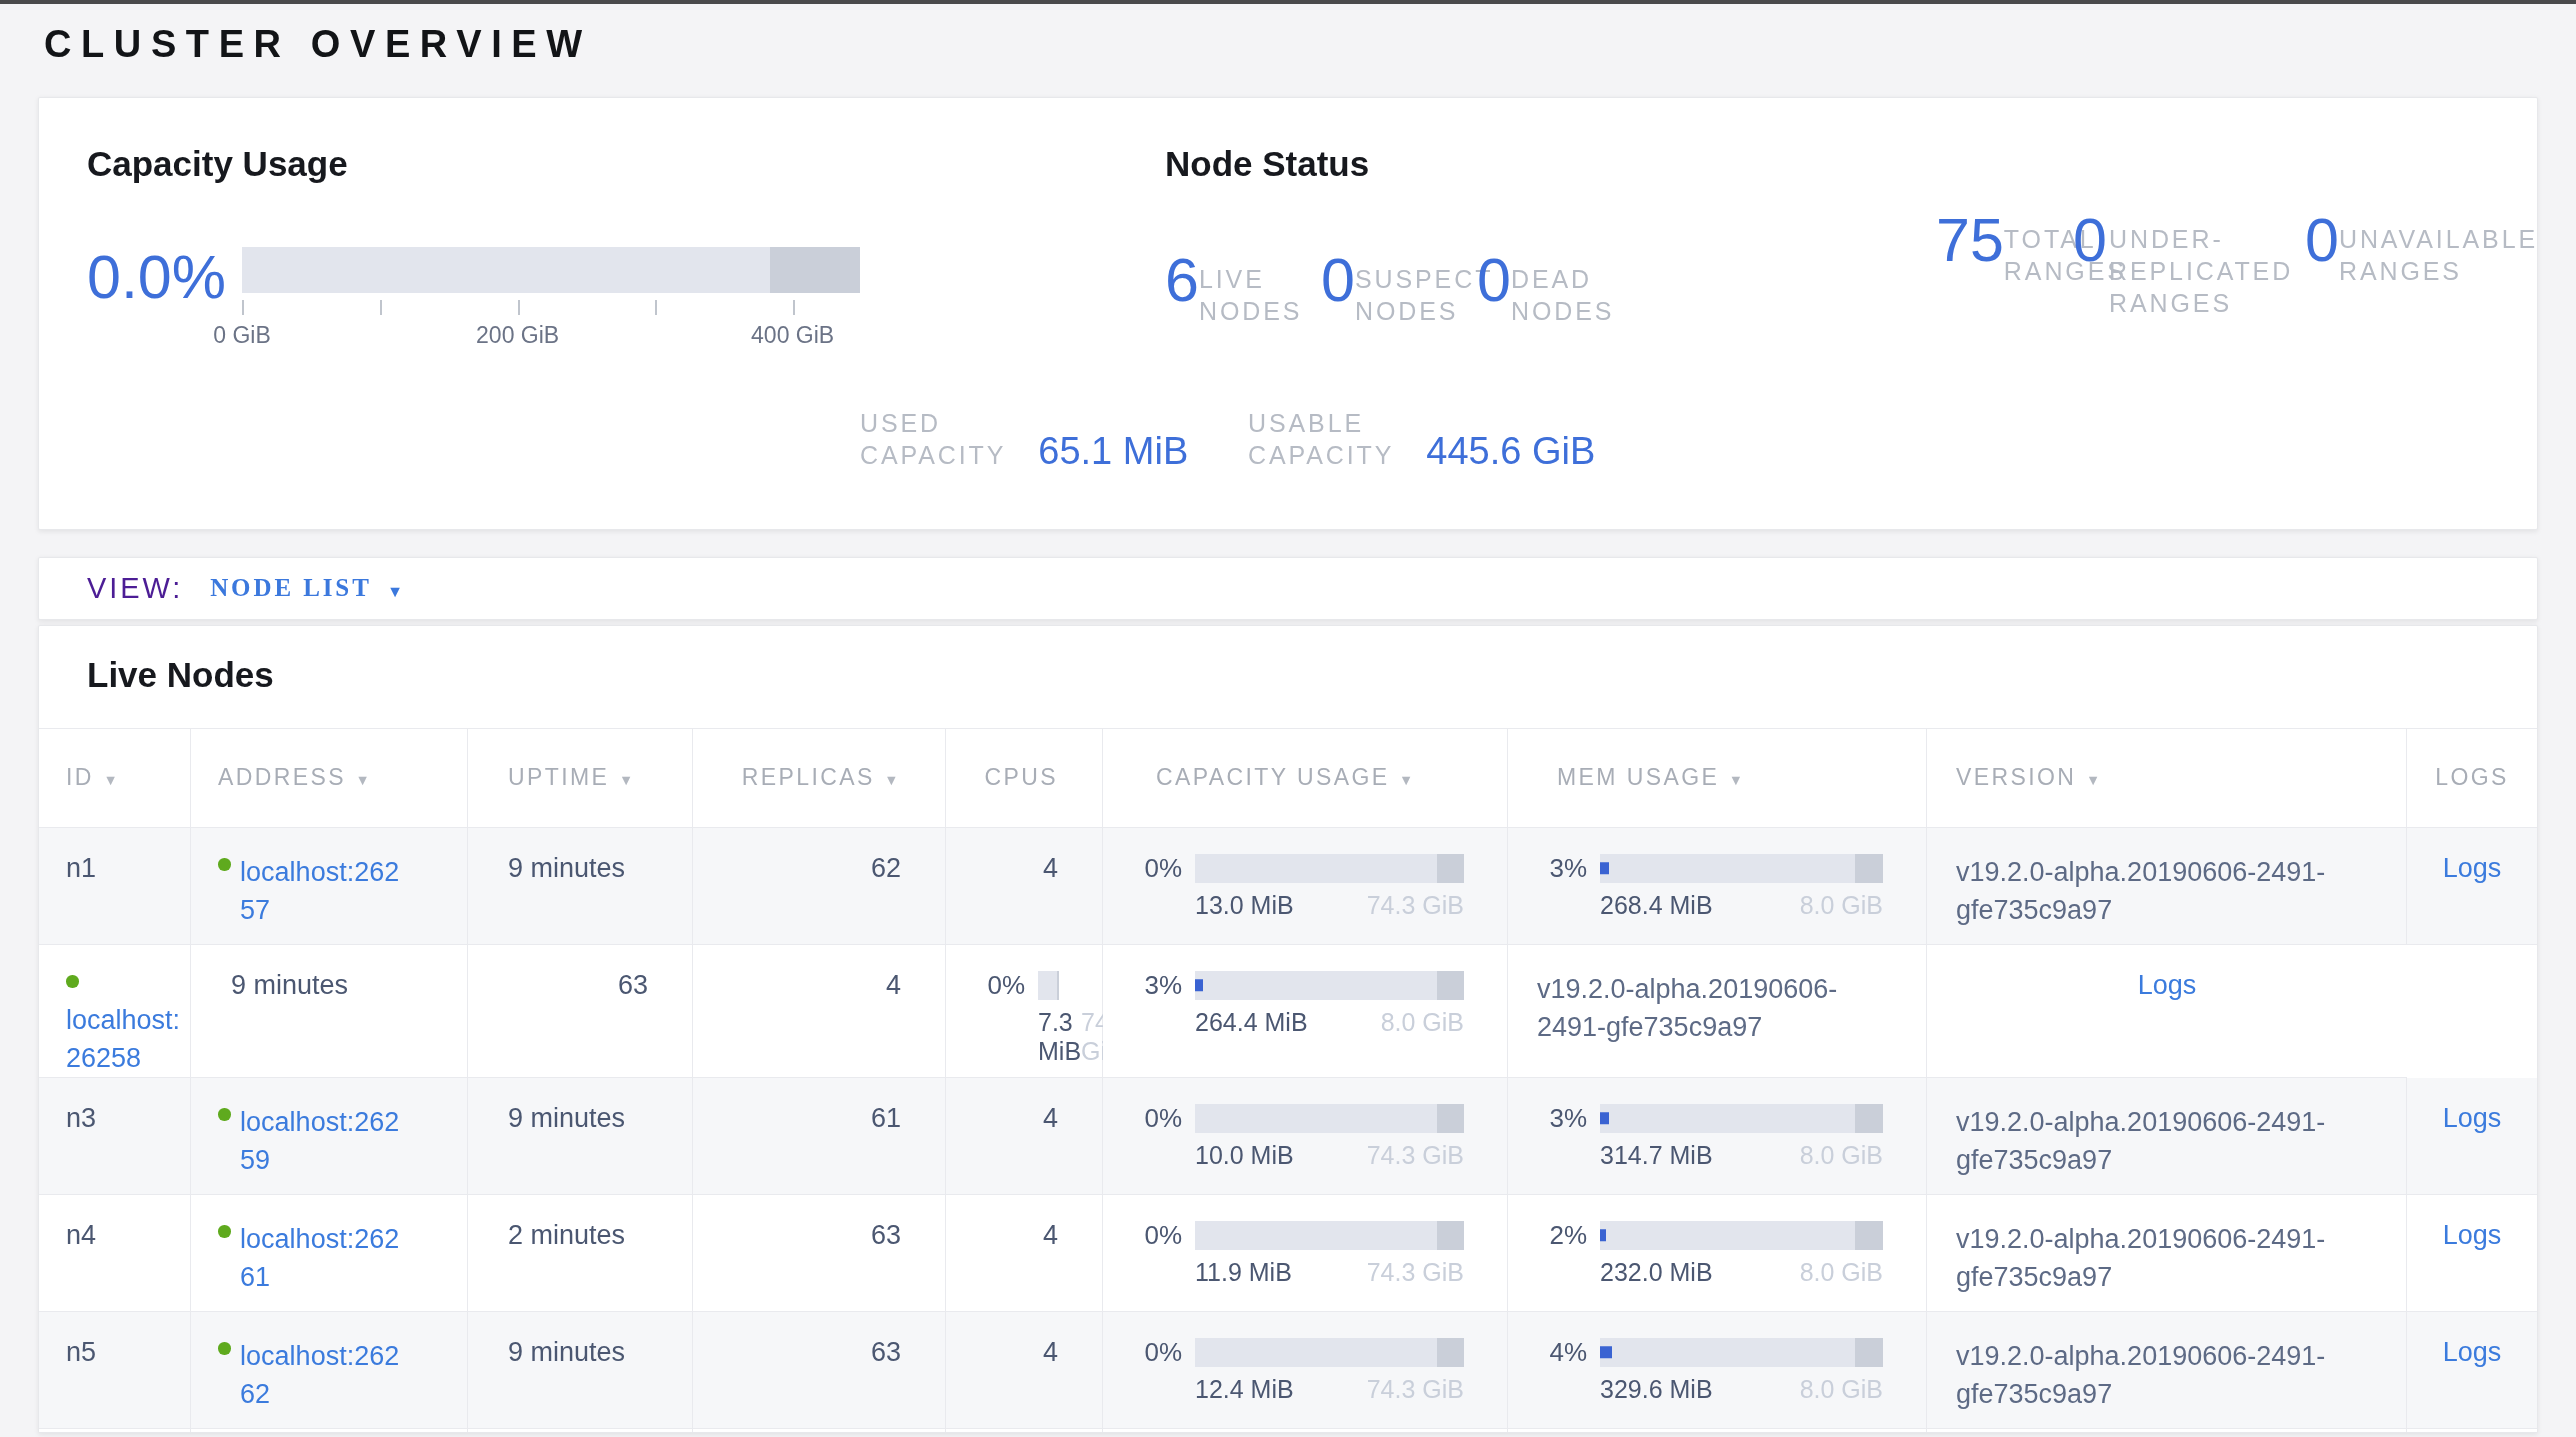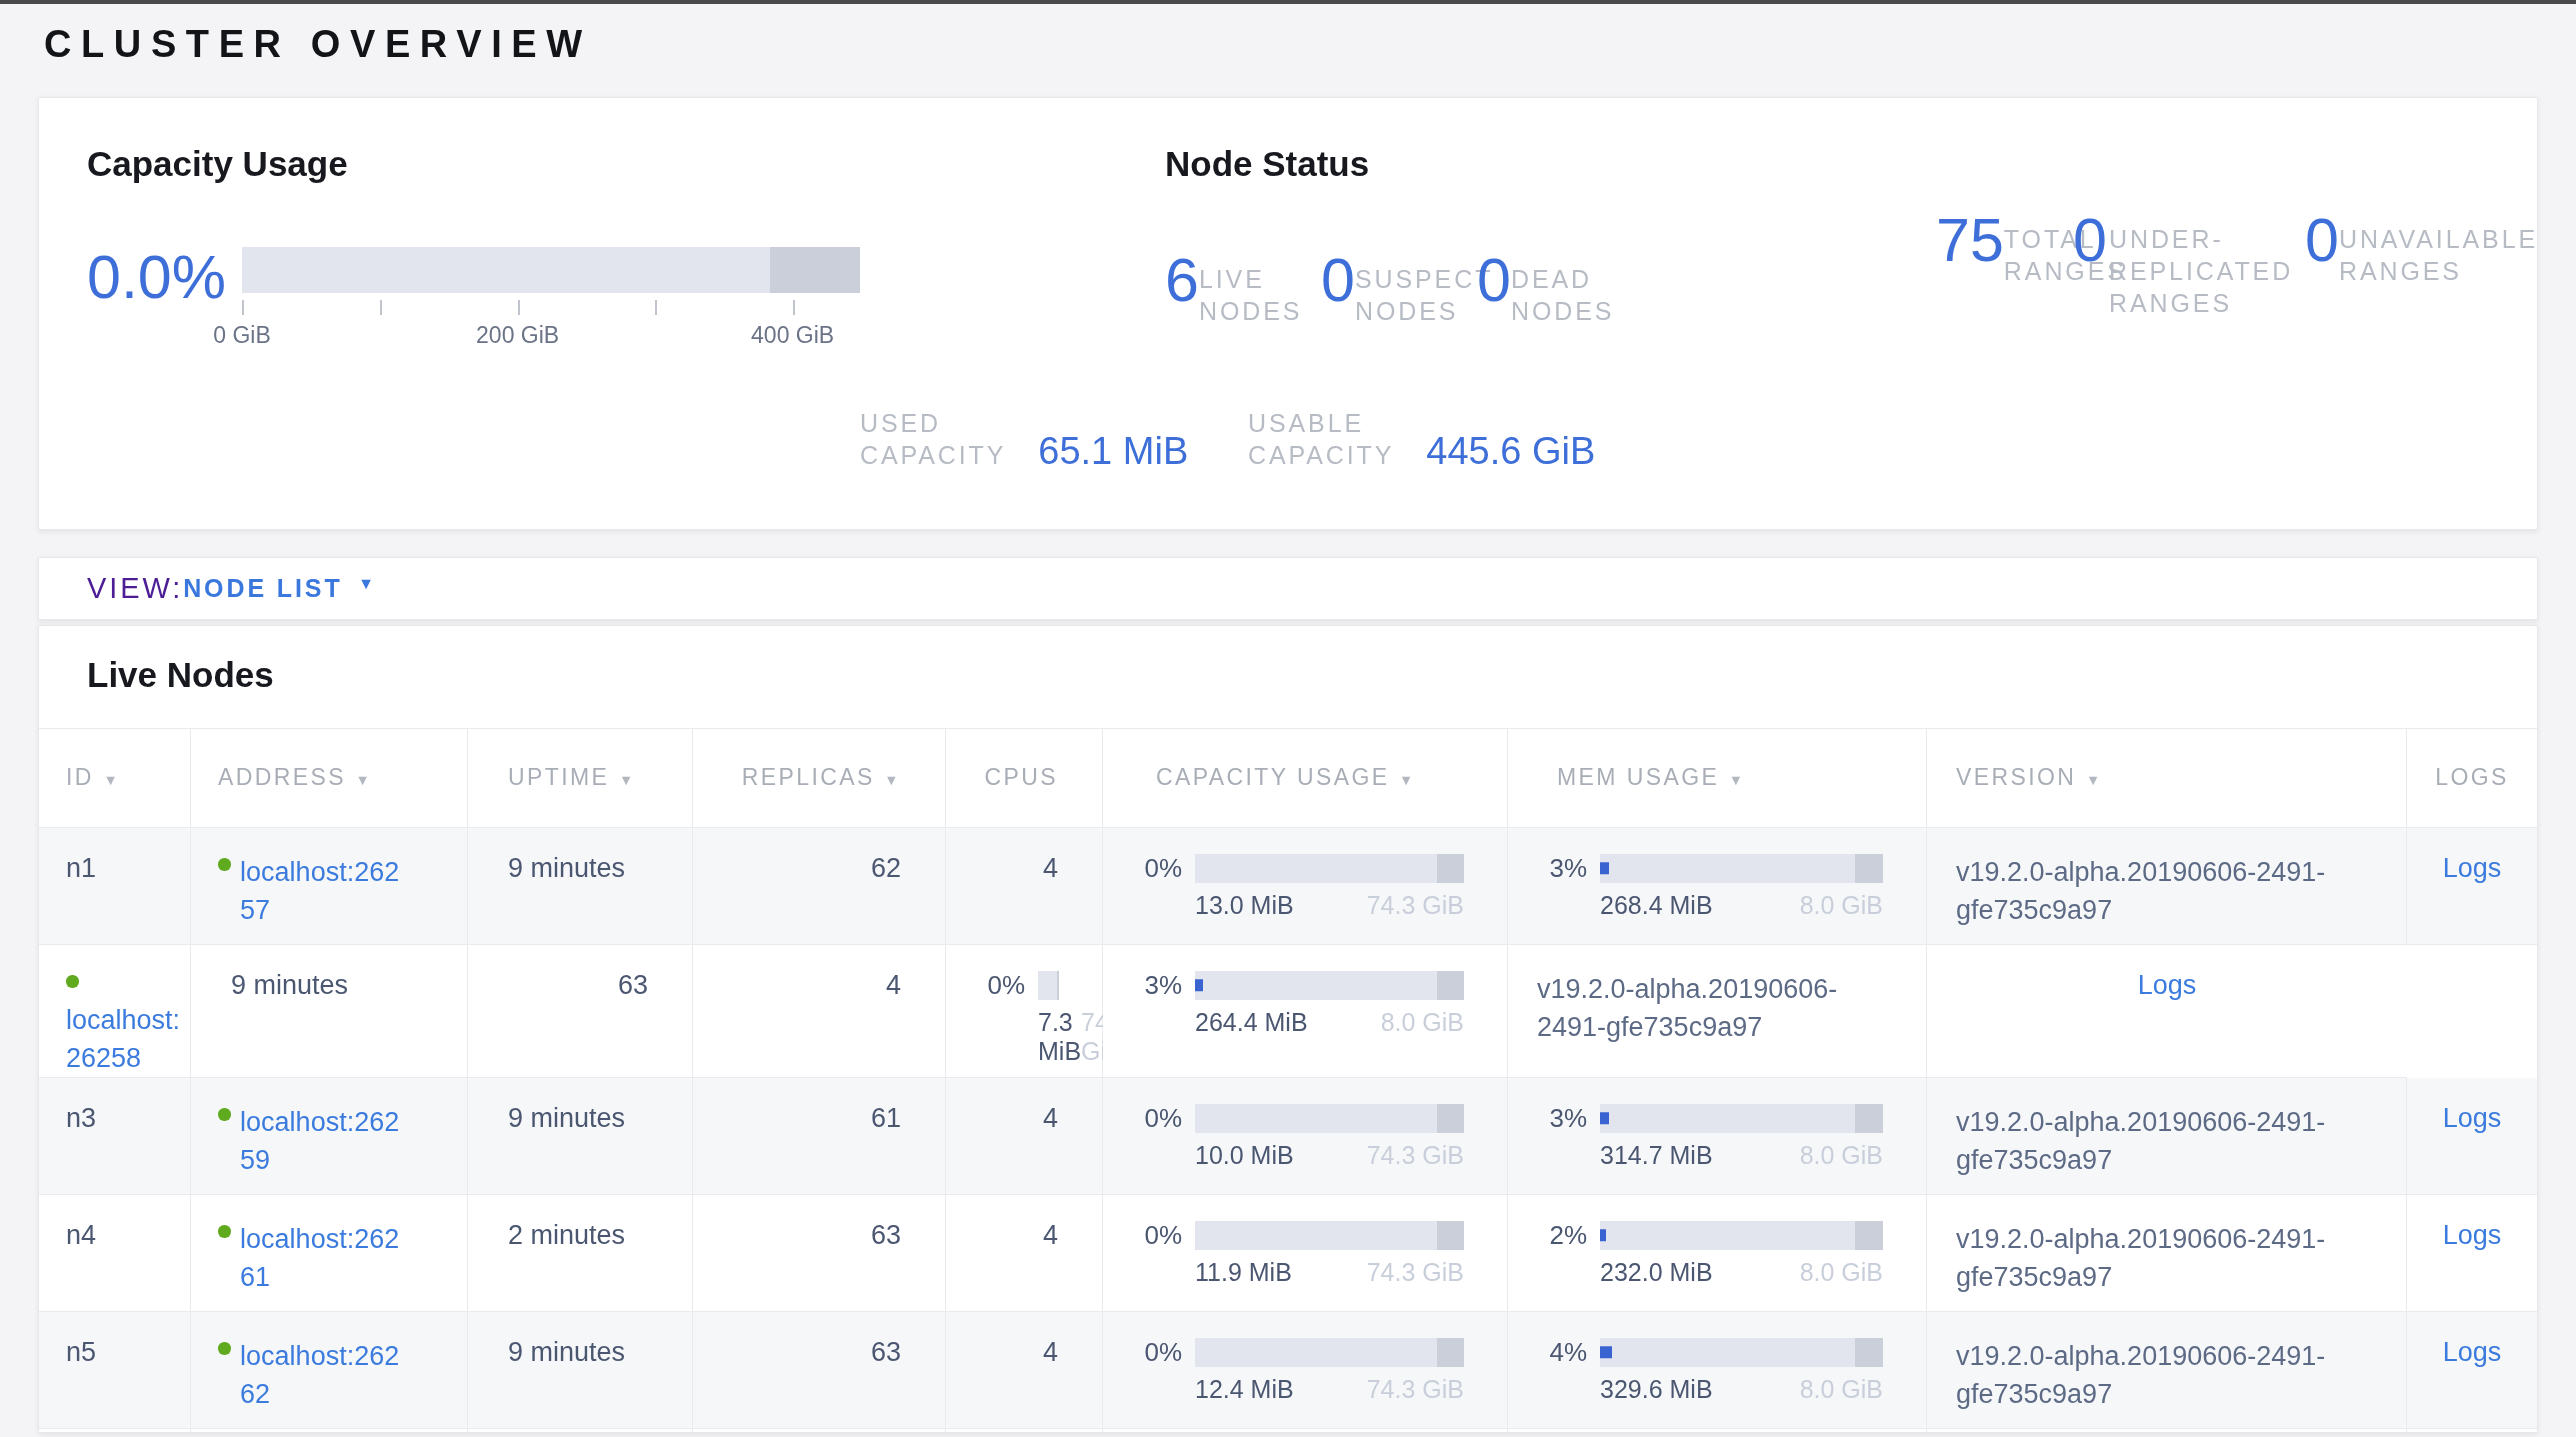--- a/index.html
+++ b/index.html
@@ -74,21 +74,21 @@
   .repl-col1 { width: 137px; } .repl-col2 { width: 232px; } .repl-col3 { width: 206px; }
   .lbl-w140 { width: 134px; } .lbl-w150 { width: 144px; } .lbl-w205 { width: 196px; } .lbl-w210 { width: 201px; }
 
   
   .view-card {
     margin-top: 27px; height: 63px;
     display: flex; align-items: center;
     padding-left: 48px;
   }
   .view-label { font-size: 29px; letter-spacing: 2.9px; color: #4c1d95; }
-  .view-select { display: flex; align-items: flex-start; cursor: pointer; }
+  .view-select { display: flex; align-items: flex-end; margin-left: 27px; cursor: pointer; font-family: Liberation Serif, serif; }
   .view-value { font-size: 25px; letter-spacing: 2.9px; font-weight: 600; color: #3b78dd; }
   .caret-down { margin-left: 15.3px; font-size: 16.3px; color: #3b78dd; }
 
   
   .table-card { margin-top: 4.8px; height: 808px; overflow: hidden; }
   .table-title { padding: 29px 0 33px 48px; }
 
   .tgrid { display: grid; grid-template-columns: 152px 277px 225px 253px 157px 405px 419px 480px 1fr; }
   .th {
     height: 100px; display: flex; align-items: center;

